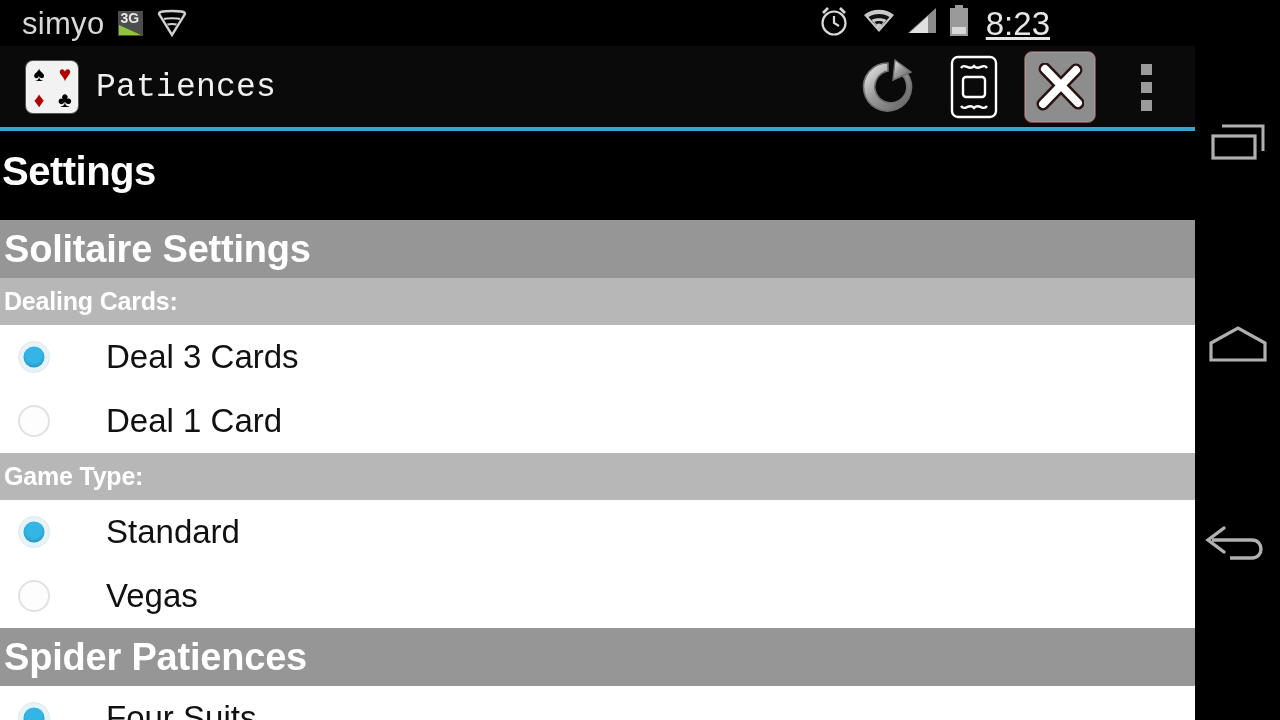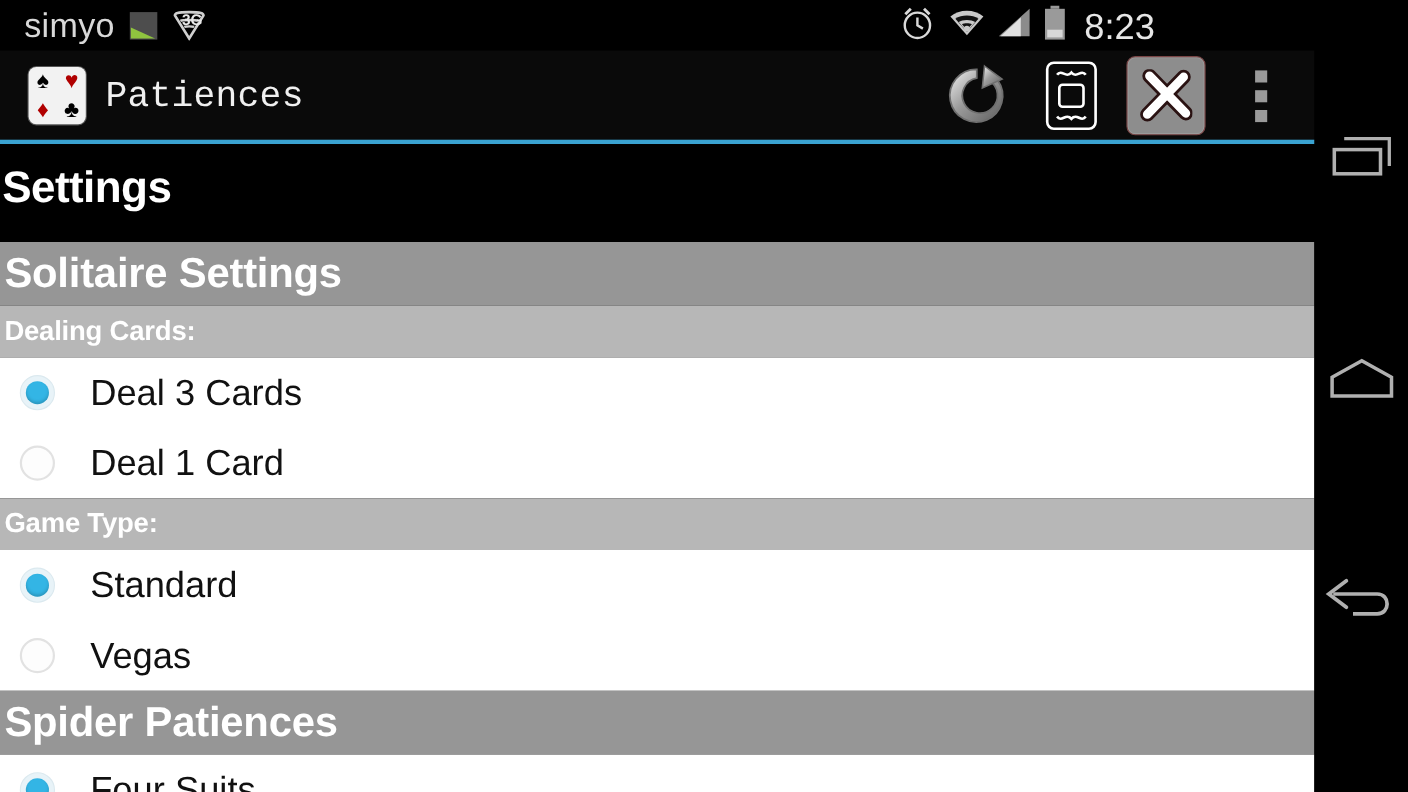--- a/index.html
+++ b/index.html
@@ -50,40 +50,40 @@
     background: #4d4d4d;
     display: inline-block;
   }
   .icon-3g .g-text {
     position: absolute;
     left: 2px; top: -1px;
     font-size: 14px;
     font-weight: bold;
     color: #e8e8e8;
     line-height: 16px;
-    margin-left: 45px;
   }
   .icon-3g .g-fill {
     position: absolute;
     left: 1px; bottom: 1px;
     width: 0; height: 0;
     border-left: 22px solid #8fc43f;
     border-top: 10px solid transparent;
   }
   .icon-shield { display: block; }
   .status-right {
     display: flex;
     align-items: center;
     gap: 11px;
   }
   .clock-time {
     color: #e6e6e6;
     font-size: 33px;
     line-height: 1;
     margin-left: 5px;
+    text-decoration: underline;
   }
 
   
   #action-bar {
     position: absolute;
     left: 0; top: 46px;
     width: 1195px; height: 82px;
     background: #0a0a0a;
     display: flex;
     align-items: center;
@@ -204,20 +204,21 @@
   }
   .options-group {
     background: #ffffff;
   }
   .radio-row {
     display: flex;
     align-items: center;
     height: 64px;
     padding-left: 18px;
     box-sizing: border-box;
+    gap: 24px;
   }
   .radio-mark {
     width: 32px; height: 32px;
     border-radius: 50%;
     box-sizing: border-box;
     flex: 0 0 auto;
     position: relative;
   }
   .radio-mark.off {
     border: 2px solid #e2e2e2;

